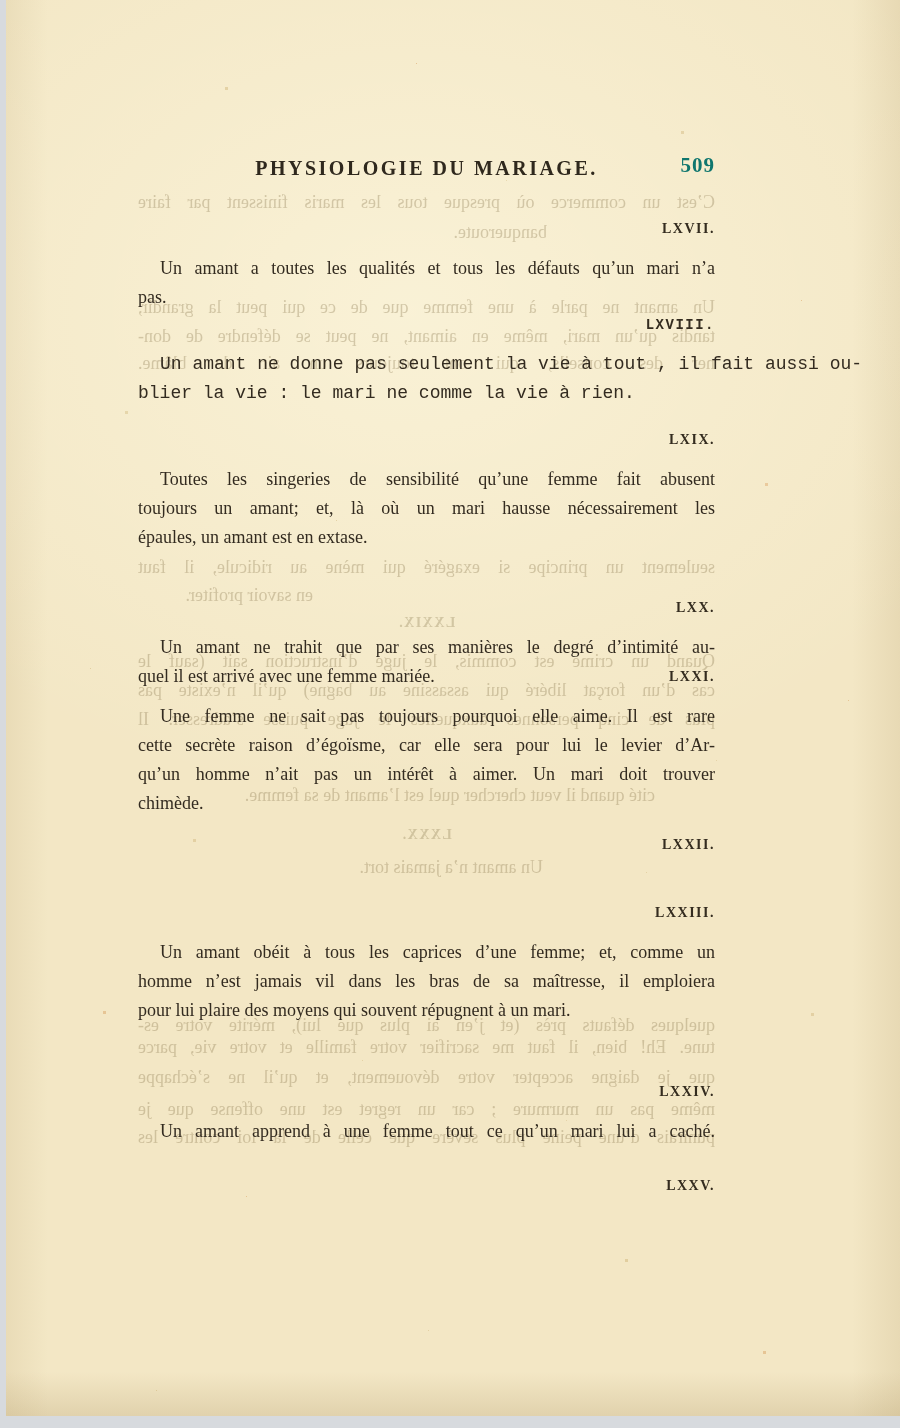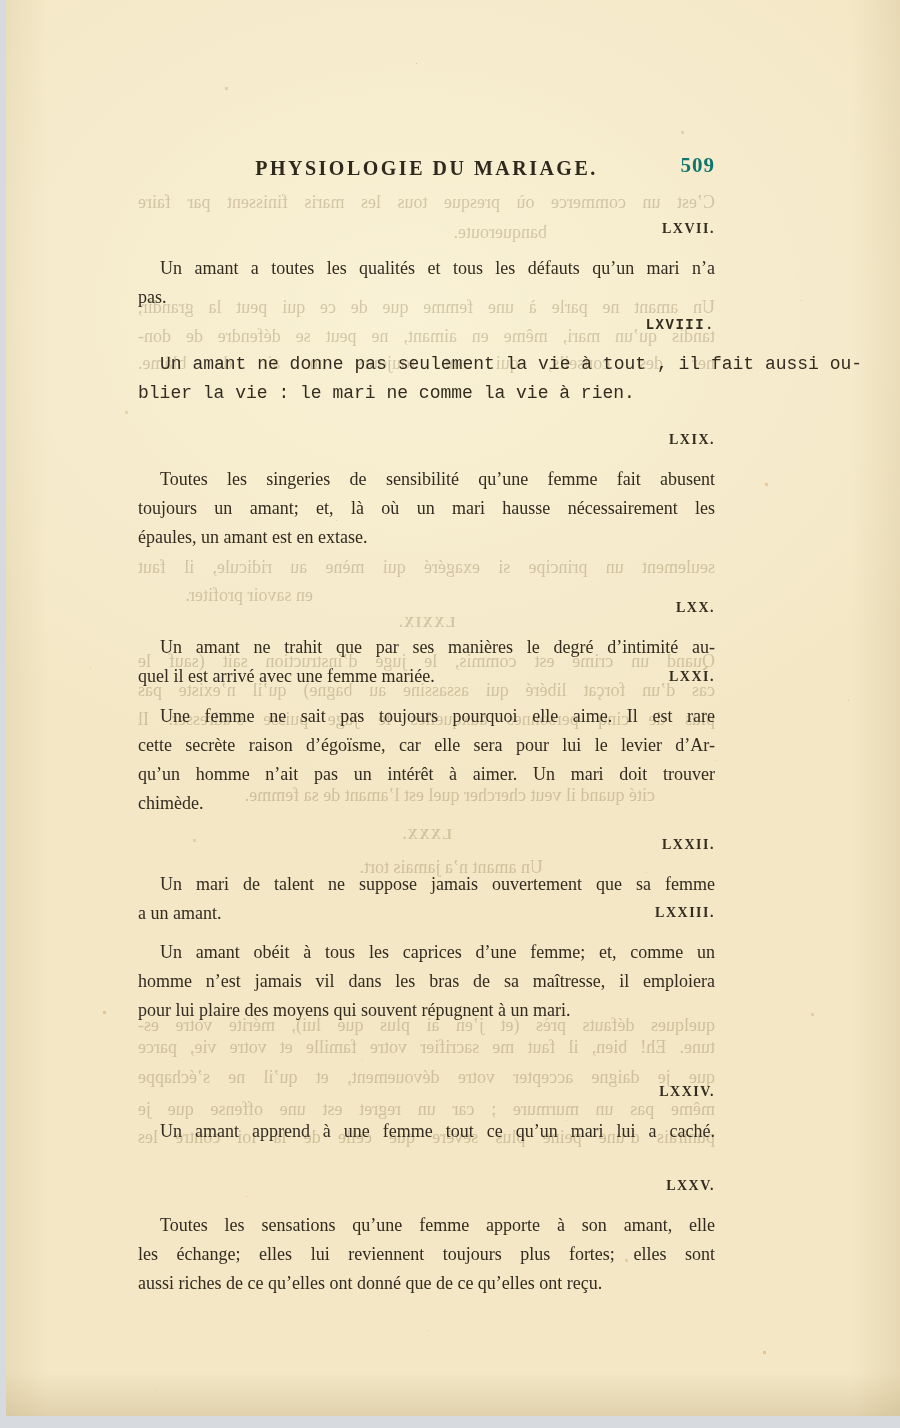--- a/index.html
+++ b/index.html
@@ -176,45 +176,36 @@
     <div class="paragraph">
             <div class="line just first">Une femme ne sait pas toujours pourquoi elle aime. Il est rare</div>
             <div class="line just">cette secrète raison d’égoïsme, car elle sera pour lui le levier d’Ar-</div>
             <div class="line just">qu’un homme n’ait pas un intérêt à aimer. Un mari doit trouver</div>
             <div class="line">chimède.</div>
           </div>
   </div>
 
   <div class="section" style="top: 836px;">
     <div class="numeral">LXXII.</div>
-    <div class="paragraph">
-            <div class="line just first">Un mari de talent ne suppose jamais ouvertement que sa femme</div>
-            <div class="line">a un amant.</div>
-          </div>
   </div>
 
   <div class="section" style="top: 904px;">
     <div class="numeral">LXXIII.</div>
     <div class="paragraph">
             <div class="line just first">Un amant obéit à tous les caprices d’une femme; et, comme un</div>
             <div class="line just">homme n’est jamais vil dans les bras de sa maîtresse, il emploiera</div>
             <div class="line">pour lui plaire des moyens qui souvent répugnent à un mari.</div>
           </div>
   </div>
 
   <div class="section" style="top: 1083px;">
     <div class="numeral">LXXIV.</div>
     <div class="paragraph">
             <div class="line just first">Un amant apprend à une femme tout ce qu’un mari lui a caché.</div>
           </div>
   </div>
 
   <div class="section" style="top: 1177px;">
     <div class="numeral">LXXV.</div>
-    <div class="paragraph">
-            <div class="line just first">Toutes les sensations qu’une femme apporte à son amant, elle</div>
-            <div class="line just">les échange; elles lui reviennent toujours plus fortes; elles sont</div>
-            <div class="line">aussi riches de ce qu’elles ont donné que de ce qu’elles ont reçu.</div>
-          </div>
   </div>
 </div>
   </div>
 </div>
 
 </body></html>

